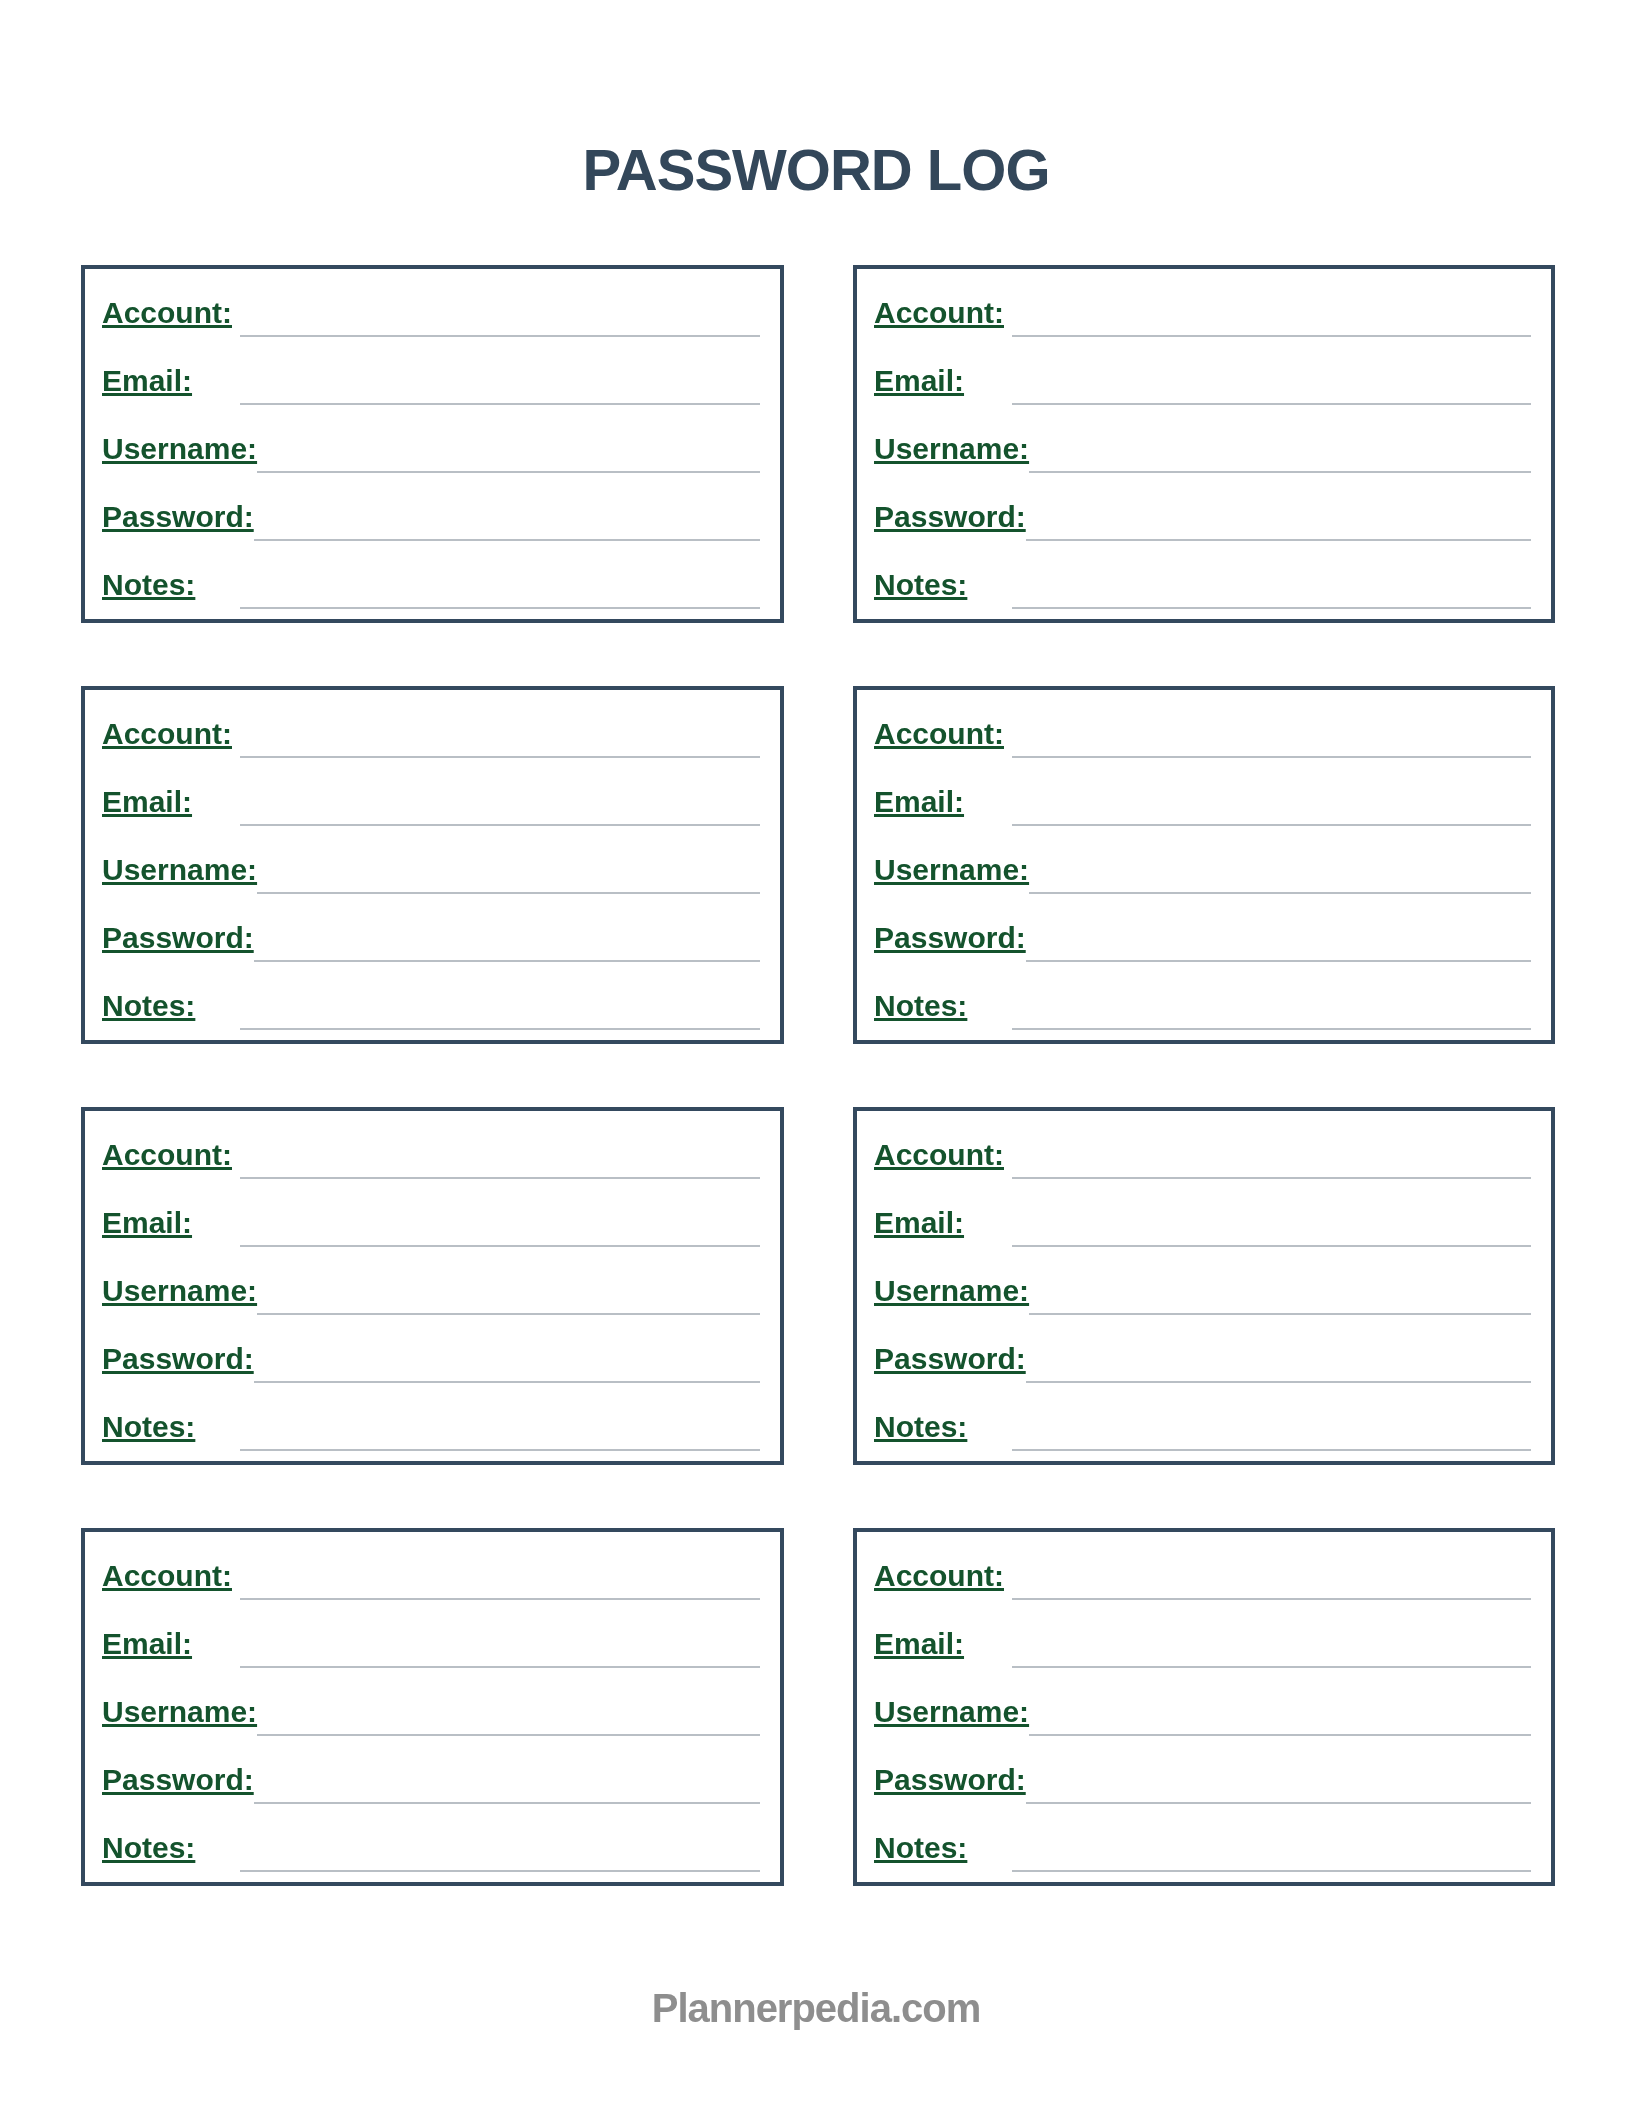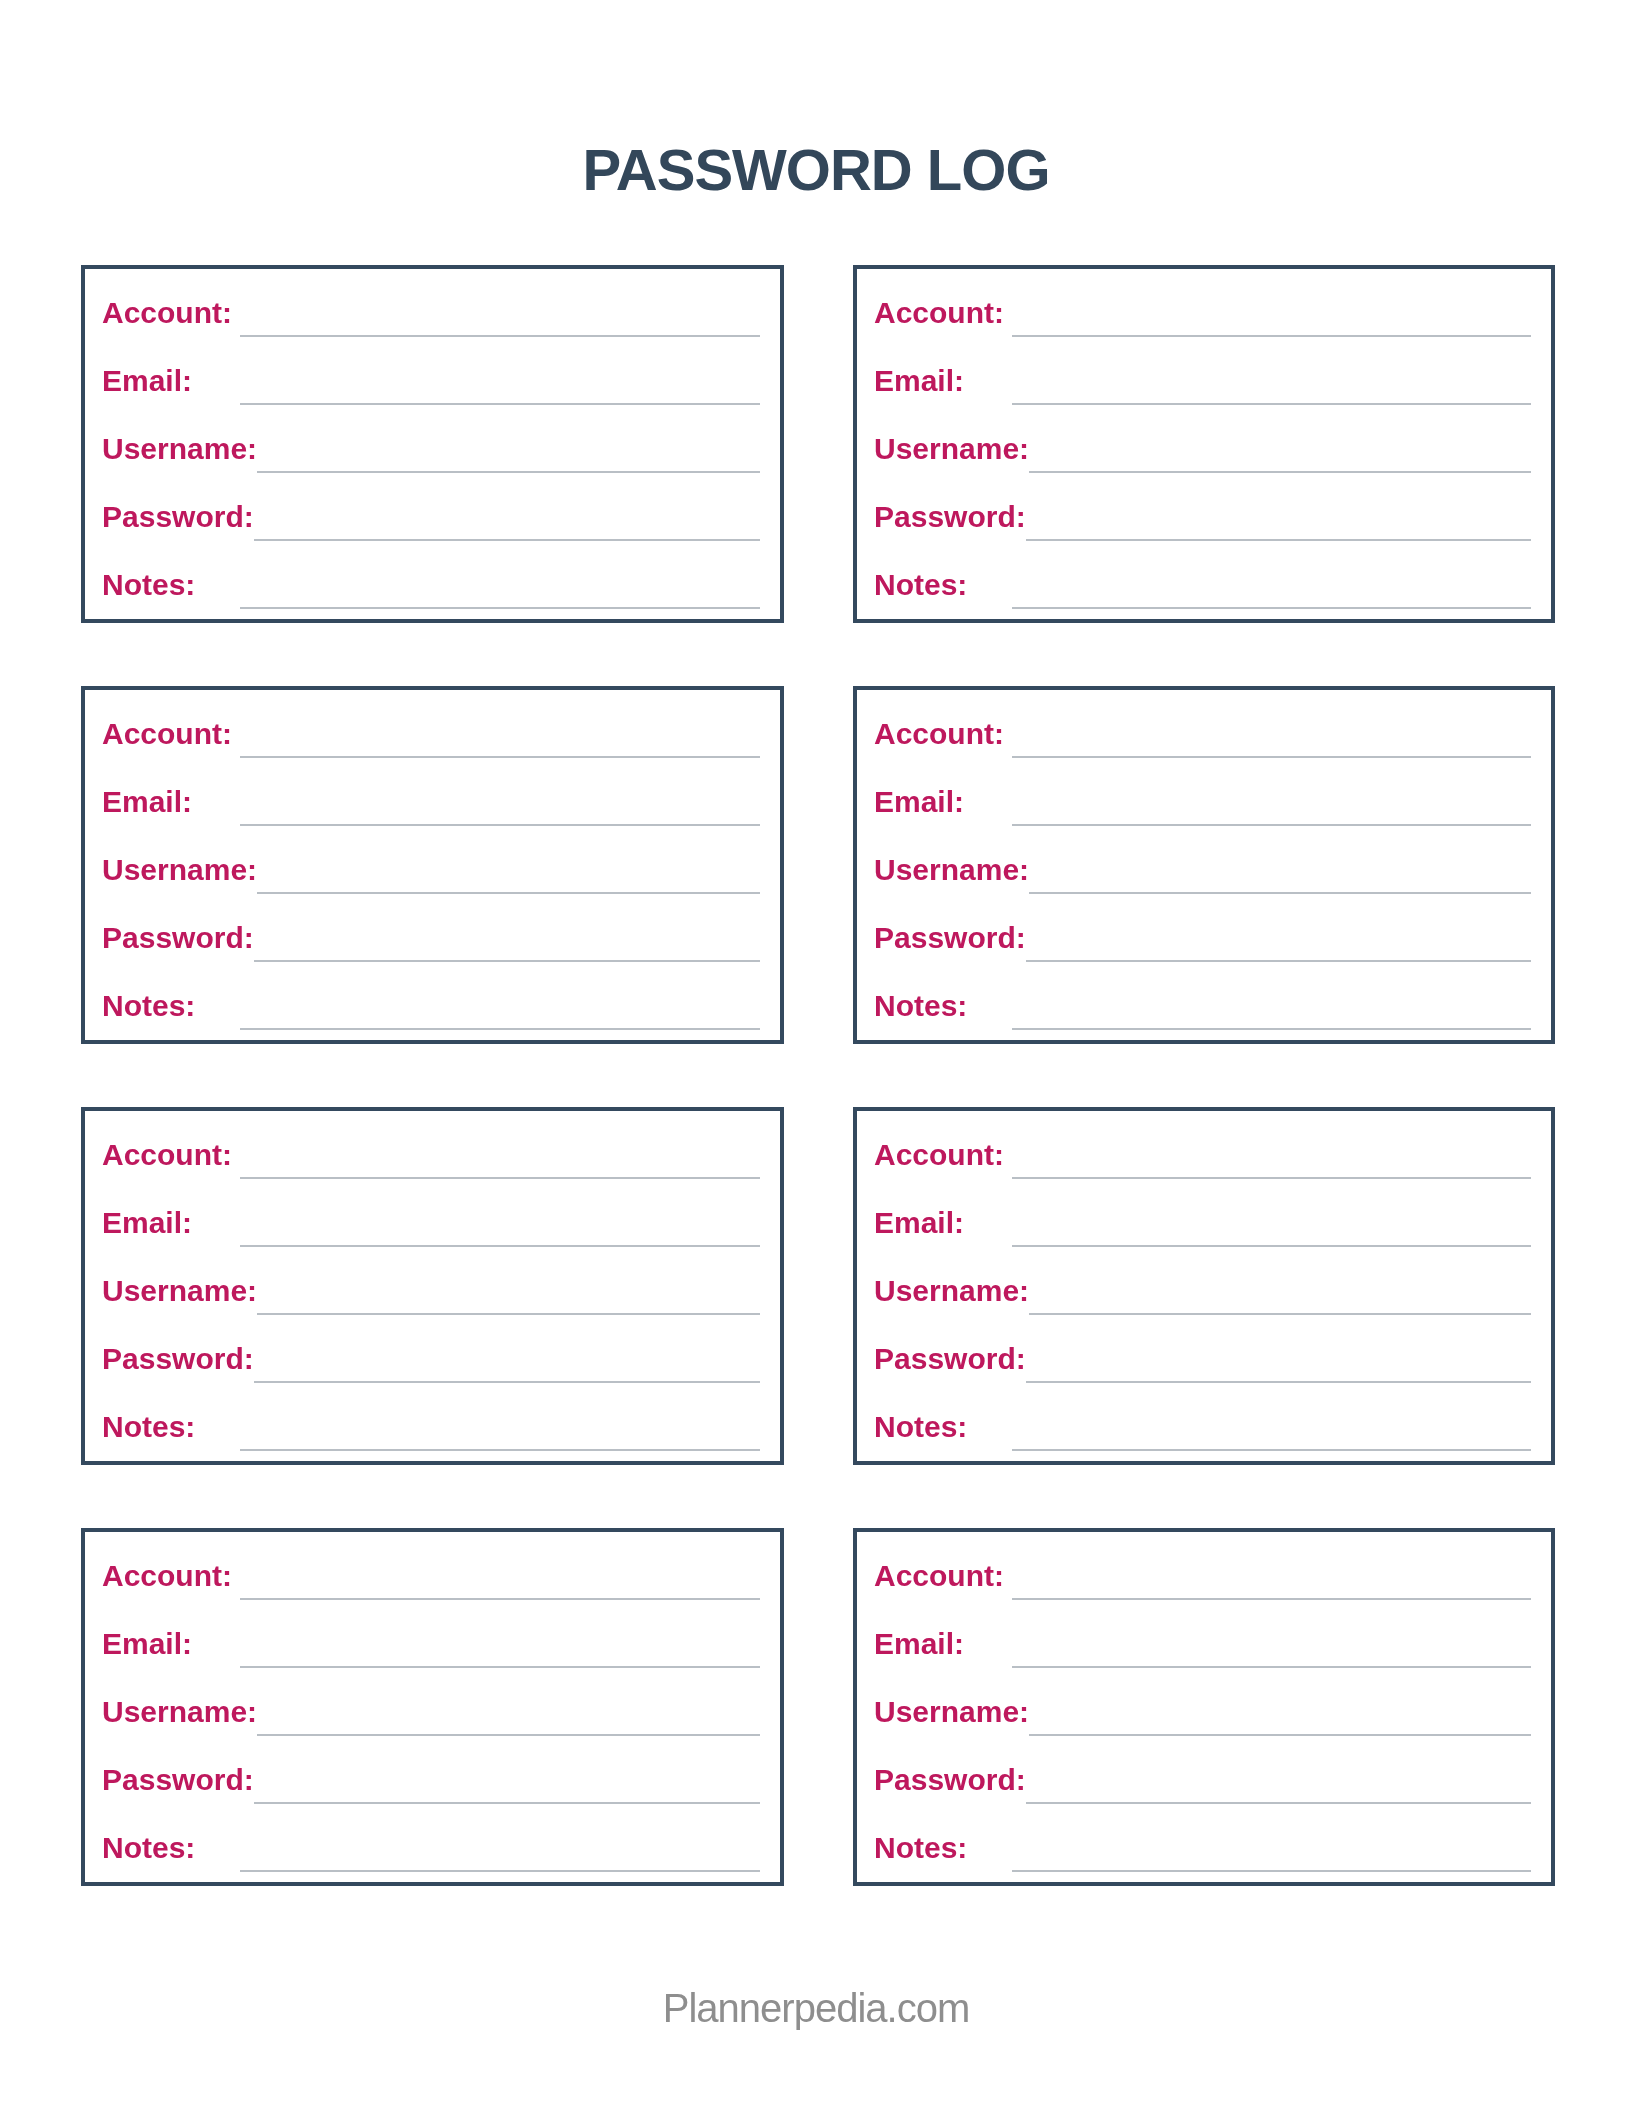--- a/index.html
+++ b/index.html
@@ -49,23 +49,24 @@
   .field {
     height: 68px;
     display: flex;
     align-items: flex-end;
   }
   .flabel {
     min-width: 138px;
     white-space: nowrap;
     font-size: 30px;
     font-weight: 700;
-    color: #be185d;
+    color: #14532d;
     padding-bottom: 9px;
     line-height: 1;
+    text-decoration: underline;
   }
   .fline {
     flex: 1;
     height: 38px;
     border-bottom: 2px solid #b9bfc5;
     display: block;
   }
   .fvalue {
     display: block;
     font-size: 26px;
@@ -76,21 +77,21 @@
     overflow: hidden;
   }
   .page-footer {
     position: absolute;
     top: 1988px;
     left: 0;
     width: 100%;
     text-align: center;
     font-size: 40px;
     line-height: 1;
-    font-weight: 400;
+    font-weight: 700;
     letter-spacing: -1px;
     color: #8e8e8e;
   }
 </style>
 </head>
 <body>
 
 <h1 class="page-title">PASSWORD LOG</h1>
 
 <main class="cards-grid">

